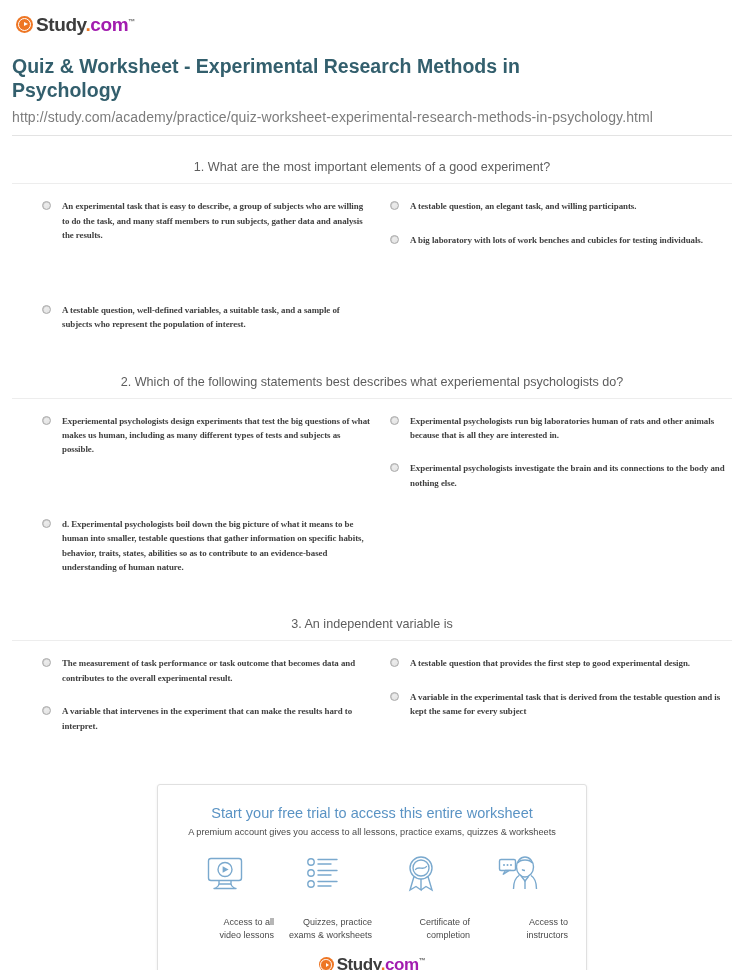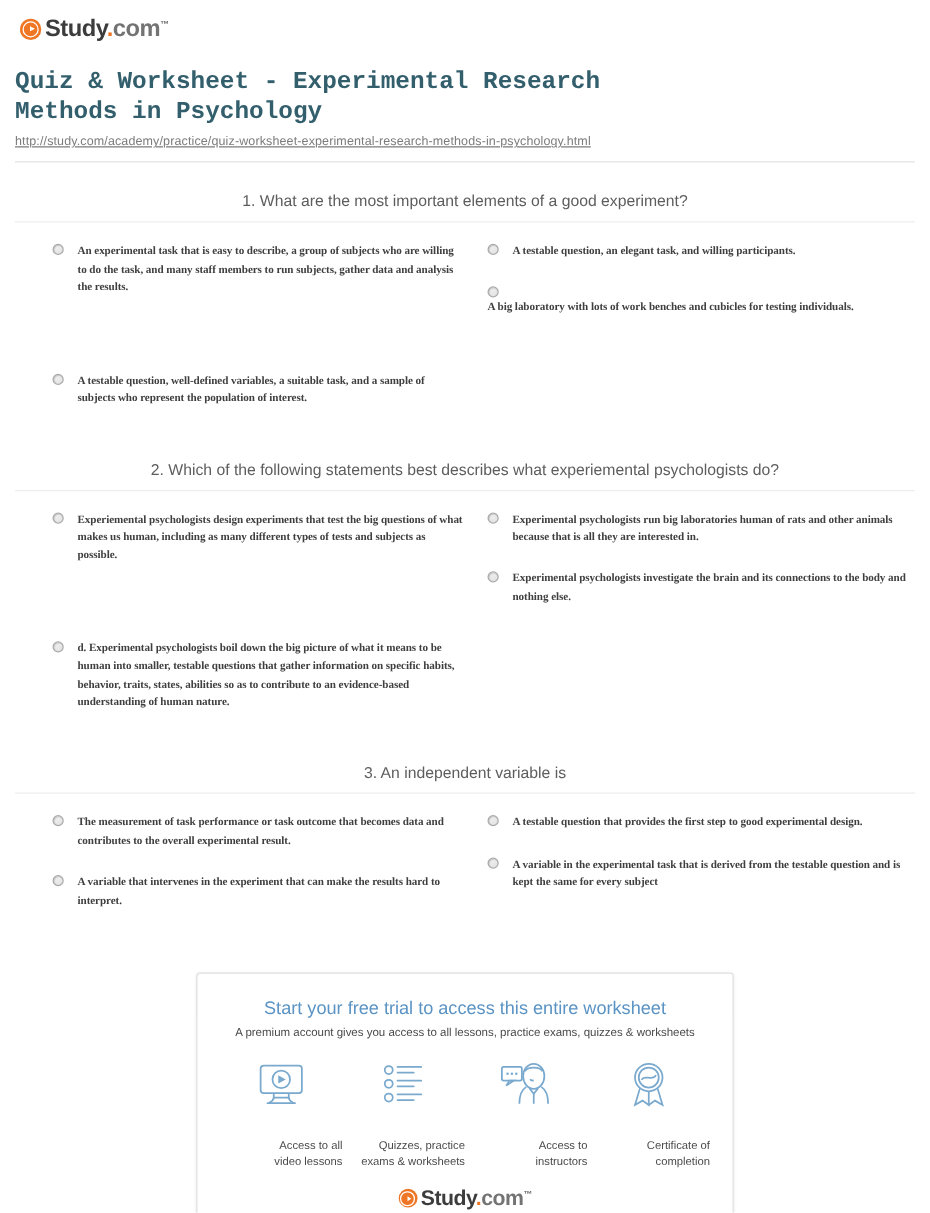--- a/index.html
+++ b/index.html
@@ -54,47 +54,45 @@
   }
   .logo-word {
     font-size: 19px;
     font-weight: bold;
     letter-spacing: -0.4px;
     color: #3c3c3c;
     line-height: 1;
     position: relative;
     top: 0px;
   }
-  .logo-word .dot-com { color: #737373; }
+  .logo-word .dot-com { color: #a21caf; }
   .logo-word .dot { color: #ee7624; }
   .logo-tm {
     font-size: 7px; color: #666; vertical-align: super;
   }
 
   
   .title-block {
     margin: 20px 12px 0 12px;
     padding-bottom: 10px;
     border-bottom: 1px solid #e3e3e3;
   }
   .worksheet-title {
     font-size: 19.5px;
     line-height: 1.28;
     font-weight: bold;
     color: #335f6d;
     margin: 0 0 6px 0;
     max-width: 540px;
-    font-family: Liberation Mono, monospace;
   }
   .worksheet-url {
-    font-size: 10px;
+    font-size: 14px;
     color: #7c7c7c;
     margin: 0;
     letter-spacing: 0.1px;
-    text-decoration: underline;
   }
 
   
   .questions { margin: 0 12px; }
 
   .question-block { padding-top: 24px; }
 
   .question-text {
     font-size: 12.6px;
     color: #5d5d5d;
@@ -244,21 +242,21 @@
             <div class="answer" style="margin-top: 60px;">
               <span class="radio"></span>
               <span class="answer-text">A testable question, well-defined variables, a suitable task, and a sample of subjects who represent the population of interest.</span>
             </div>
           </div>
           <div class="answer-col col-right">
             <div class="answer">
               <span class="radio"></span>
               <span class="answer-text">A testable question, an elegant task, and willing participants.</span>
             </div>
-            <div class="answer" style="margin-top: 13px; flex-direction: column;">
+            <div class="answer" style="margin-top: 13px;">
               <span class="radio"></span>
               <span class="answer-text">A big laboratory with lots of work benches and cubicles for testing individuals.</span>
             </div>
           </div>
         </div>
       </div>
       <div class="question-block">
         <div class="question-text">2. Which of the following statements best describes what experiemental psychologists do?</div>
         <div class="answers">
           <div class="answer-col">
@@ -336,20 +334,34 @@
           <div class="feature-icon">
             <svg width="40" height="36" viewBox="0 0 40 36" fill="none" stroke="#7aa9ce" stroke-width="1.4">
               <circle cx="8" cy="6" r="3.2"></circle>
               <circle cx="8" cy="17" r="3.2"></circle>
               <circle cx="8" cy="28" r="3.2"></circle>
               <path d="M15 3.5 H34 M15 8 H28 M15 14.5 H34 M15 19 H28 M15 25.5 H34 M15 30 H28" stroke-linecap="round"></path>
             </svg>
           </div>
           <div class="feature-label">Quizzes, practice
 exams &amp; worksheets</div>
+        </div>
+
+        <div class="feature">
+          <div class="feature-icon">
+            <svg width="40" height="38" viewBox="0 0 40 38" fill="none" stroke="#7aa9ce" stroke-width="1.4">
+              <circle cx="20" cy="13" r="11"></circle>
+              <circle cx="20" cy="13" r="8"></circle>
+              <path d="M14.5 14.5 C17 10.5 23 16 25.5 11.5" stroke-linecap="round"></path>
+              <path d="M13 21.5 L9 35 L15 31.5 L20 35 L20 24"></path>
+              <path d="M27 21.5 L31 35 L25 31.5 L20 35"></path>
+            </svg>
+          </div>
+          <div class="feature-label">Certificate of
+completion</div>
         </div>
 
         <div class="feature">
           <div class="feature-icon">
             <svg width="44" height="36" viewBox="0 0 44 36" fill="none" stroke="#7aa9ce" stroke-width="1.4">
               <rect x="2.5" y="3.5" width="16" height="11" rx="1.5"></rect>
               <path d="M6 18.5 L8.5 14.5 L12 14.5 Z"></path>
               <circle cx="7" cy="9" r="1" fill="#7aa9ce" stroke="none"></circle>
               <circle cx="10.5" cy="9" r="1" fill="#7aa9ce" stroke="none"></circle>
               <circle cx="14" cy="9" r="1" fill="#7aa9ce" stroke="none"></circle>
@@ -358,34 +370,20 @@
               <path d="M28 14.5 C26 14.5 25 13.5 25 13.5"></path>
               <path d="M22 19.5 C18 22 16.5 27 16.5 33 M34 19.5 C38 22 39.5 27 39.5 33"></path>
               <path d="M24.5 20.5 L28 25 L31.5 20.5"></path>
               <path d="M28 25 L28 33"></path>
             </svg>
           </div>
           <div class="feature-label">Access to
 instructors</div>
         </div>
 
-        <div class="feature">
-          <div class="feature-icon">
-            <svg width="40" height="38" viewBox="0 0 40 38" fill="none" stroke="#7aa9ce" stroke-width="1.4">
-              <circle cx="20" cy="13" r="11"></circle>
-              <circle cx="20" cy="13" r="8"></circle>
-              <path d="M14.5 14.5 C17 10.5 23 16 25.5 11.5" stroke-linecap="round"></path>
-              <path d="M13 21.5 L9 35 L15 31.5 L20 35 L20 24"></path>
-              <path d="M27 21.5 L31 35 L25 31.5 L20 35"></path>
-            </svg>
-          </div>
-          <div class="feature-label">Certificate of
-completion</div>
-        </div>
-
       </div>
 
       <div class="promo-logo">
         <span class="logo">
           <span class="logo-mark"></span>
           <span class="logo-word"><span>Study</span><span class="dot">.</span><span class="dot-com">com</span><span class="logo-tm">™</span></span>
         </span>
       </div>
 
       <div class="promo-banner">

